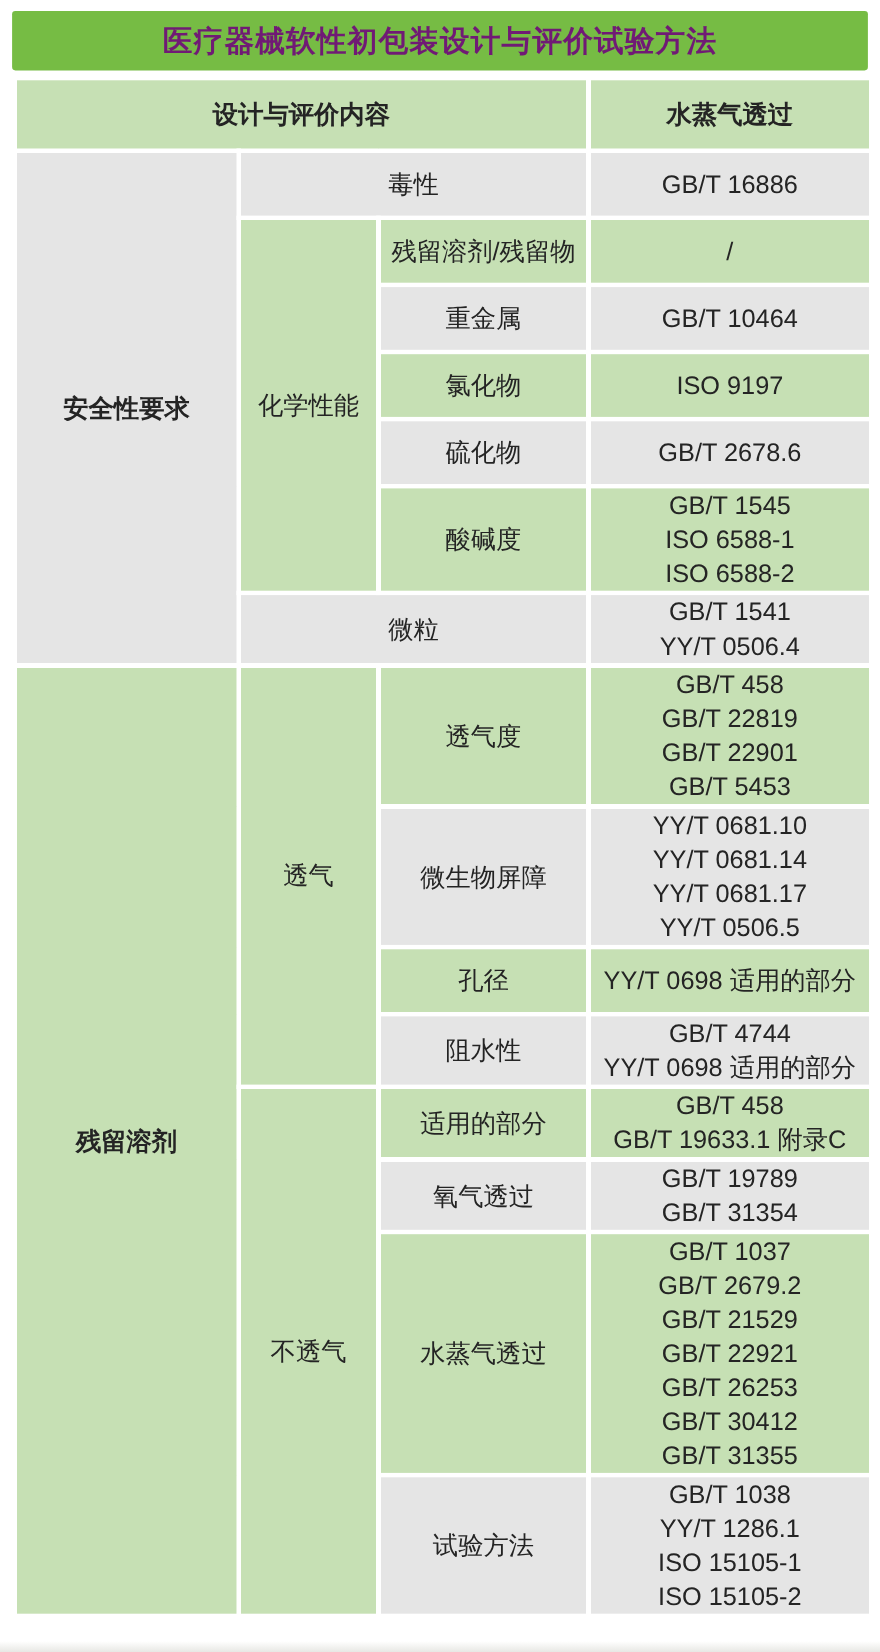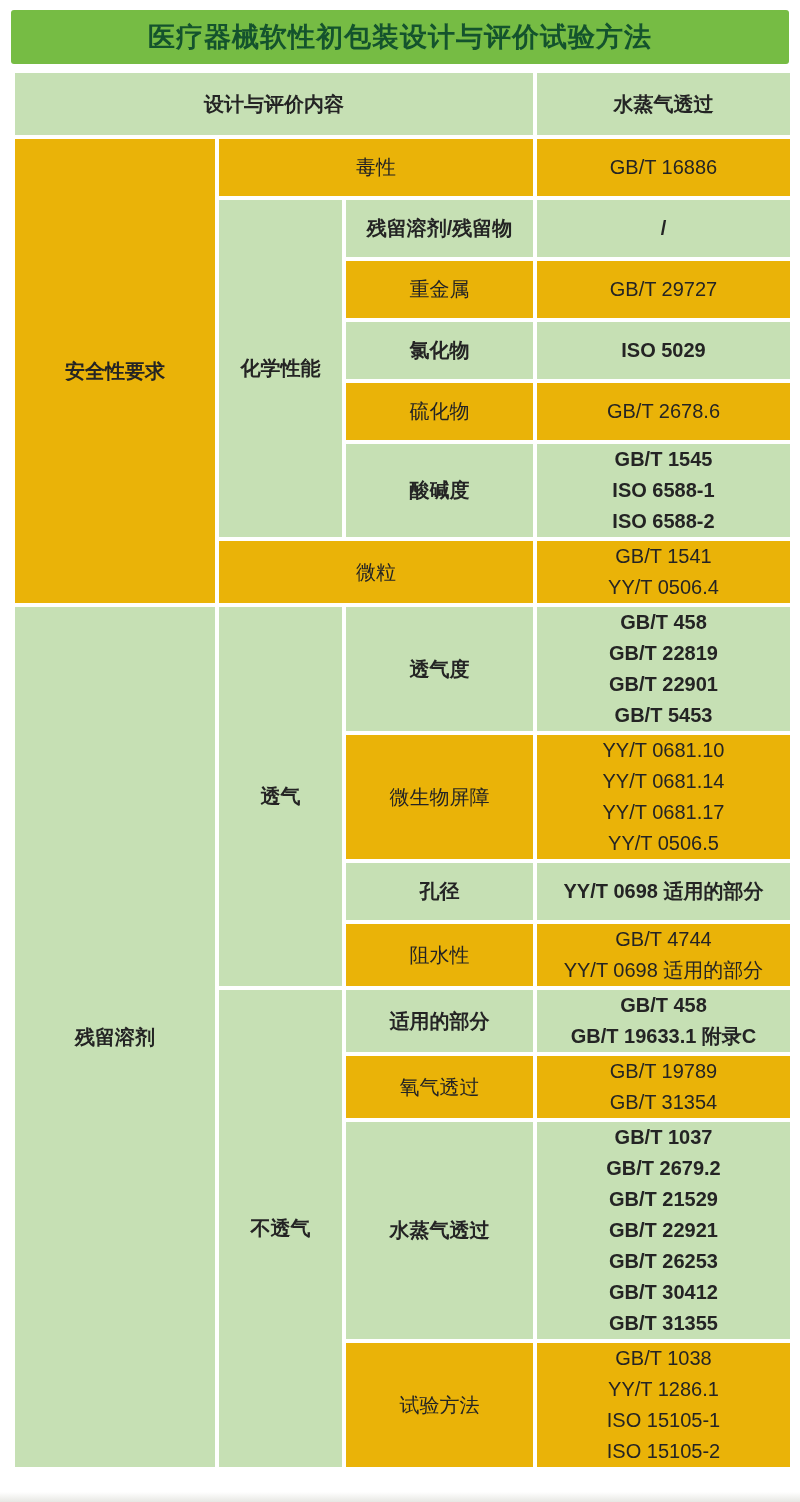--- a/index.html
+++ b/index.html
@@ -15,48 +15,48 @@
     width: 778px;
     height: 54px;
     background: #76bc44;
     border-radius: 3px;
     display: flex;
     align-items: center;
     justify-content: center;
     margin-bottom: 5px;
   }
   .title-bar span {
-    color: #14532d;
+    color: #701a75;
     font-size: 27px;
     font-weight: bold;
     letter-spacing: 1px;
   }
 
   table.tbl {
     table-layout: fixed;
     width: 779px;
     border-collapse: collapse;
   }
   col.c1 { width: 204px; }
   col.c2 { width: 127px; }
   col.c3 { width: 191px; }
   col.c4 { width: 257px; }
 
   table.tbl td {
     border: 4px solid #ffffff;
     text-align: center;
     vertical-align: middle;
-    font-size: 20px;
+    font-size: 23px;
     line-height: 31px;
     color: #242424;
     white-space: pre-line;
     overflow: hidden;
   }
-  td.dark  { background: #c6e0b4; font-weight: bold; }
-  td.light { background: #eab308; }
+  td.dark  { background: #c6e0b4; }
+  td.light { background: #e5e5e5; }
   td.hdr   { font-weight: bold; font-size: 25px; }
   td.grp   { font-weight: bold; font-family: Liberation Serif, serif; }
 
   tr.rh-hdr { height: 66px; }
   tr.rh1  { height: 61px; }  
   tr.rh3  { height: 94px; }  
   tr.rh4  { height: 126px; } 
   tr.rh7  { height: 219px; } 
 
   .bottom-shade {
@@ -96,26 +96,26 @@
     </tr>
 
     <tr class="rh1">
       <td rowspan="5" class="dark">化学性能</td>
       <td class="dark">残留溶剂/残留物</td>
       <td class="dark">/</td>
     </tr>
 
     <tr class="rh1">
       <td class="light">重金属</td>
-      <td class="light">GB/T 29727</td>
+      <td class="light">GB/T 10464</td>
     </tr>
 
     <tr class="rh1">
       <td class="dark">氯化物</td>
-      <td class="dark">ISO 5029</td>
+      <td class="dark">ISO 9197</td>
     </tr>
 
     <tr class="rh1">
       <td class="light">硫化物</td>
       <td class="light">GB/T 2678.6</td>
     </tr>
 
     <tr class="rh3">
       <td class="dark">酸碱度</td>
       <td class="dark">GB/T 1545

